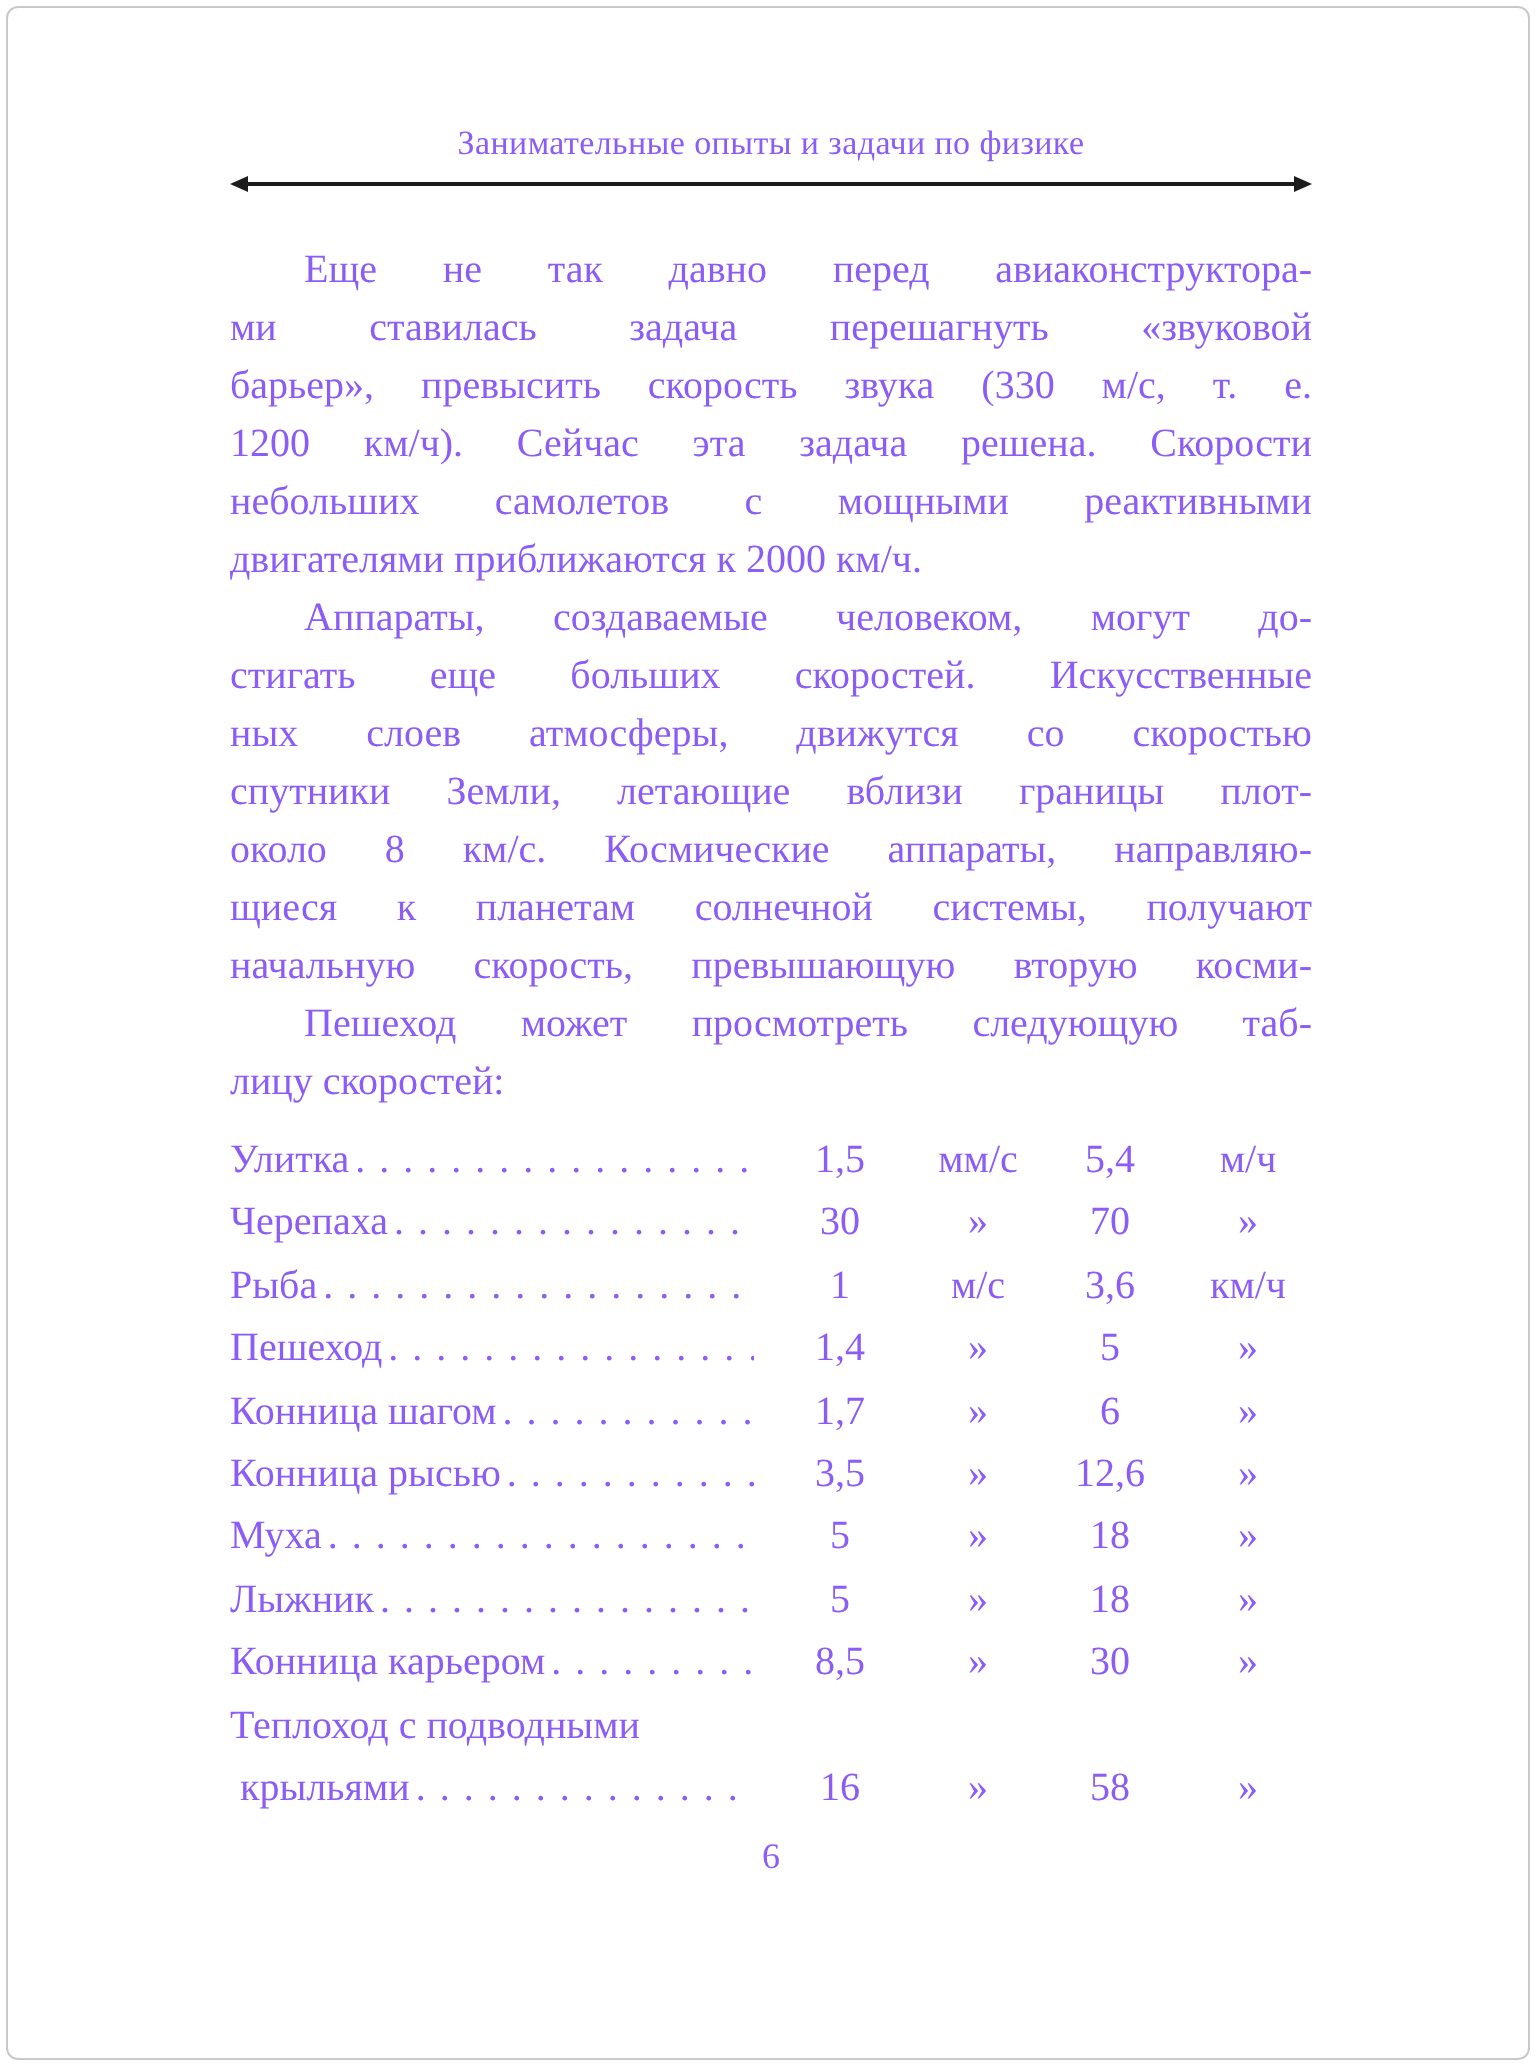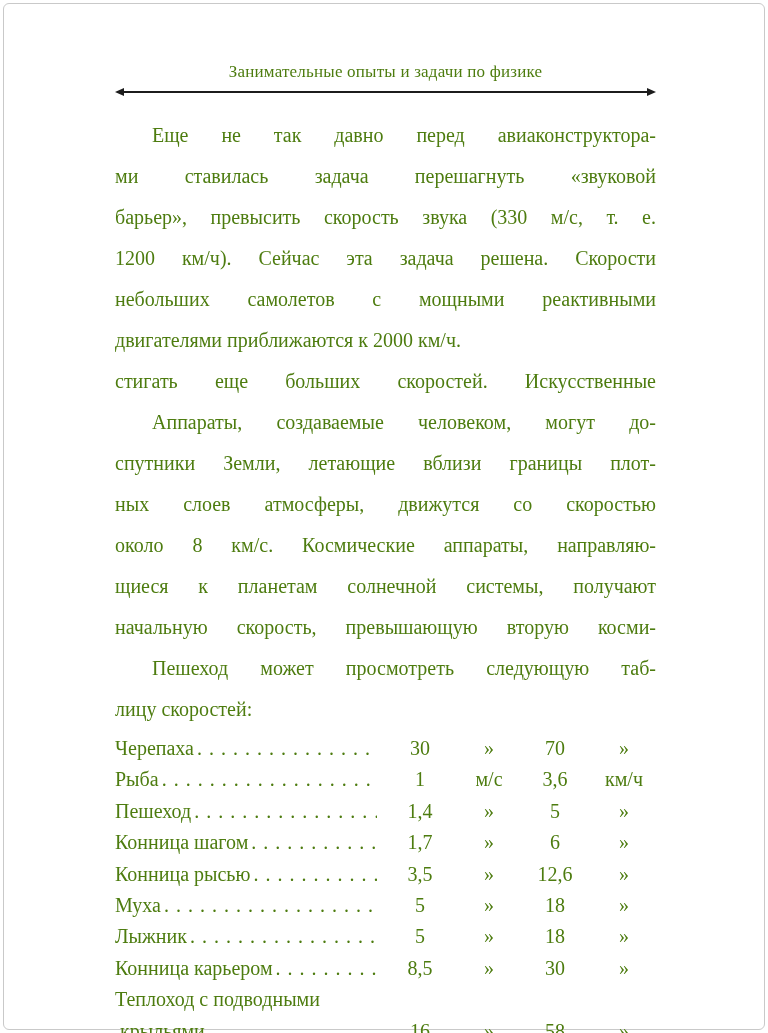--- a/index.html
+++ b/index.html
@@ -2,21 +2,21 @@
 <html lang="ru"><head>
 <meta charset="utf-8">
 <style>
   html, body { margin: 0; padding: 0; background: #ffffff; }
   .page {
     position: relative;
     width: 768px;
     height: 1033px;
     background: #ffffff;
     font-family: "Liberation Serif", "DejaVu Serif", serif;
-    color: #4d7c0f;
+    color: #8b5cf6;
     overflow: hidden;
   }
   .frame {
     position: absolute;
     inset: 3px;
     border: 1px solid #c9c9c9;
     border-radius: 6px;
     pointer-events: none;
   }
   .content {
@@ -41,21 +41,21 @@
   .arr { width: 0; height: 0; border-top: 4px solid transparent; border-bottom: 4px solid transparent; flex: none; }
   .arr-l { border-right: 9px solid #1c1c1c; }
   .arr-r { border-left: 9px solid #1c1c1c; }
   .rline { flex: 1; height: 1.3px; background: #1c1c1c; }
 
   .body {
     margin-top: 25px;
     font-size: 20px;
     line-height: 29px;
   }
-  .line { text-align: justify; text-align-last: justify; margin-top: 12px; }
+  .line { text-align: justify; text-align-last: justify; }
   .line.indent { text-indent: 37px; }
   .line.last { text-align-last: left; }
 
   .stable {
     margin-top: 9px;
     font-size: 20px;
   }
   .trow {
     display: flex;
     align-items: baseline;
@@ -101,33 +101,41 @@
     </div>
 
     <div class="body">
 
     <div class="line indent">Еще не так давно перед авиаконструктора-</div>
         <div class="line">ми ставилась задача перешагнуть «звуковой</div>
         <div class="line">барьер», превысить скорость звука (330 м/с, т. е.</div>
         <div class="line">1200 км/ч). Сейчас эта задача решена. Скорости</div>
         <div class="line">небольших самолетов с мощными реактивными</div>
         <div class="line last">двигателями приближаются к 2000 км/ч.</div>
+        <div class="line indent">Аппараты, создаваемые человеком, могут до-</div>
         <div class="line">стигать еще больших скоростей. Искусственные</div>
-        <div class="line indent">Аппараты, создаваемые человеком, могут до-</div>
+        <div class="line">ных слоев атмосферы, движутся со скоростью</div>
         <div class="line">спутники Земли, летающие вблизи границы плот-</div>
-        <div class="line">ных слоев атмосферы, движутся со скоростью</div>
         <div class="line">около 8 км/с. Космические аппараты, направляю-</div>
         <div class="line">щиеся к планетам солнечной системы, получают</div>
         <div class="line">начальную скорость, превышающую вторую косми-</div>
         <div class="line indent">Пешеход может просмотреть следующую таб-</div>
         <div class="line last">лицу скоростей:</div>
       </div>
 
     <div class="stable">
 
+    <div class="trow">
+          <span class="tlabel">Улитка</span>
+          <span class="leader"></span>
+          <span class="tcol tv1">1,5</span>
+          <span class="tcol tu1">мм/с</span>
+          <span class="tcol tv2">5,4</span>
+          <span class="tcol tu2">м/ч</span>
+        </div>
         <div class="trow">
           <span class="tlabel">Черепаха</span>
           <span class="leader"></span>
           <span class="tcol tv1">30</span>
           <span class="tcol tu1">»</span>
           <span class="tcol tv2">70</span>
           <span class="tcol tu2">»</span>
         </div>
         <div class="trow">
           <span class="tlabel">Рыба</span>

